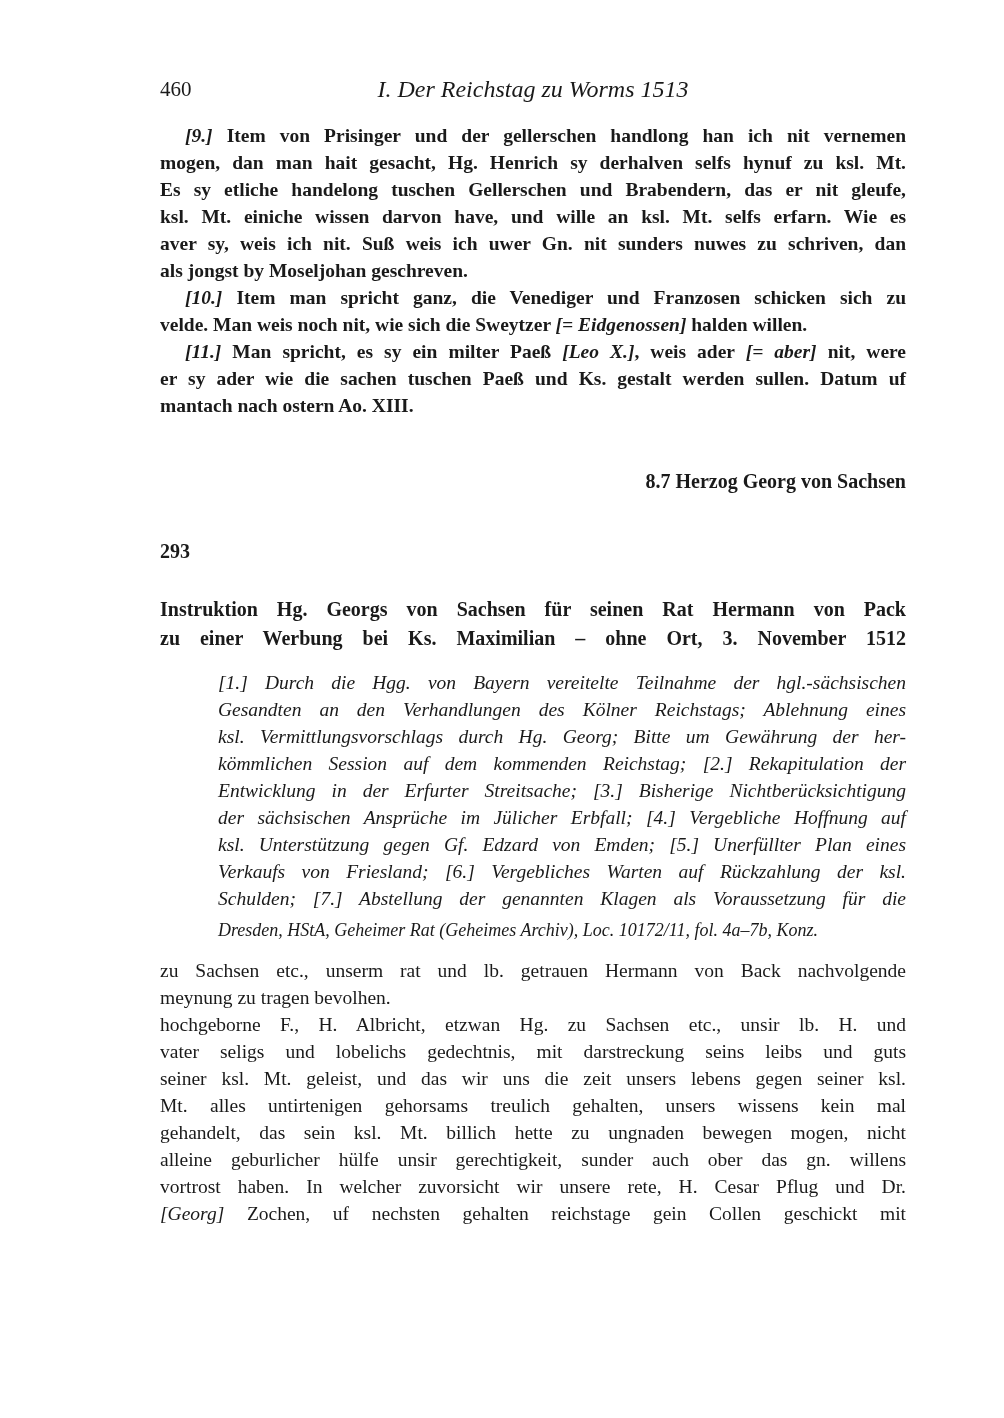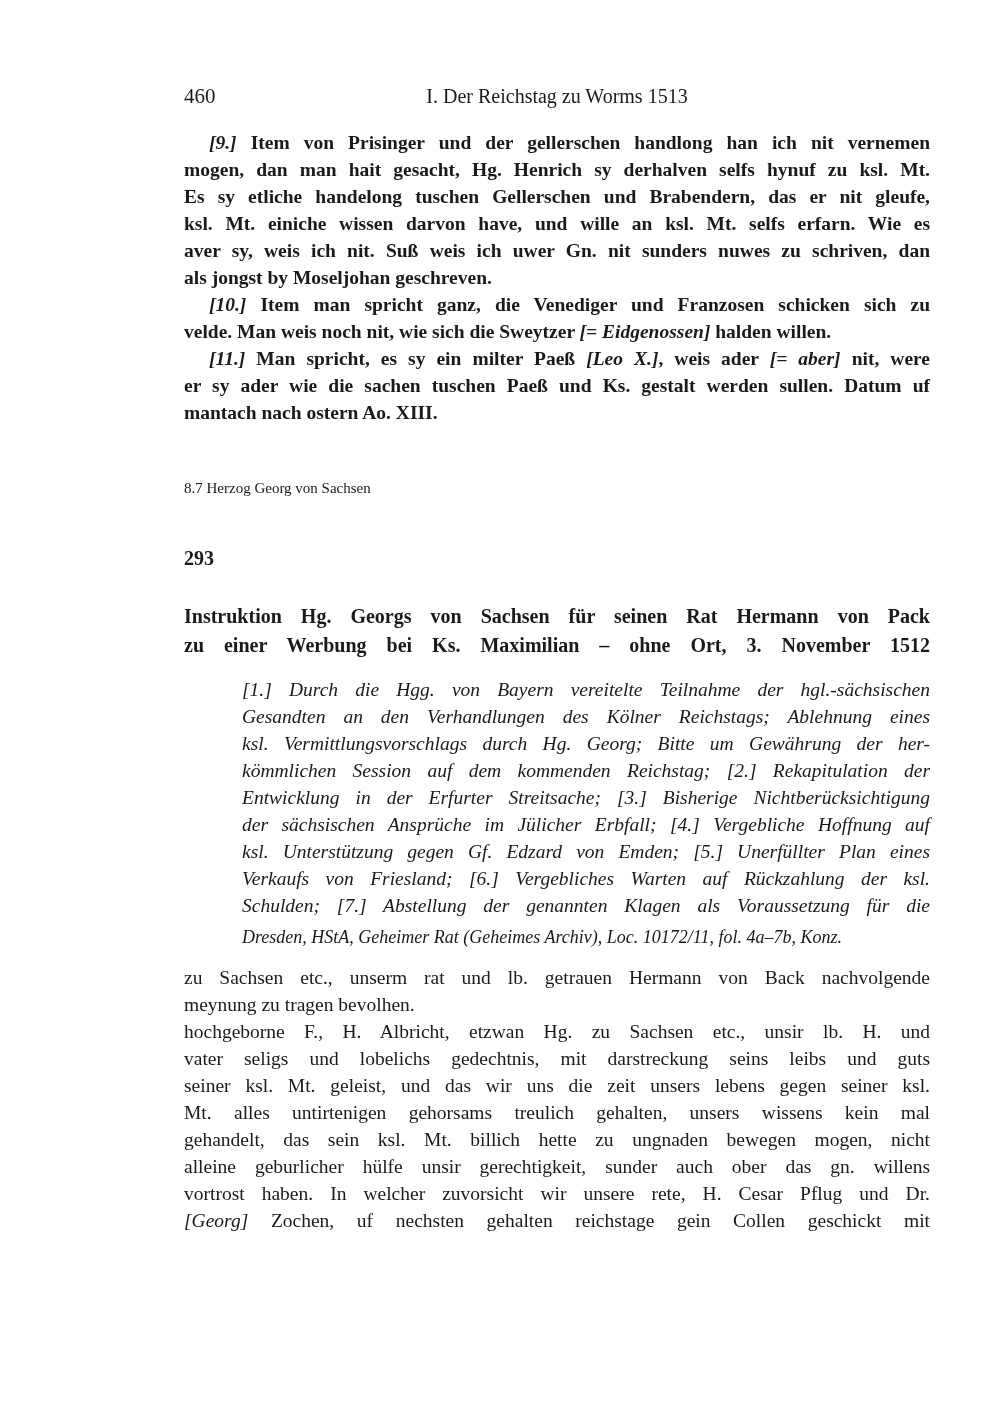--- a/index.html
+++ b/index.html
@@ -5,47 +5,47 @@
   html, body { margin: 0; padding: 0; background: #ffffff; }
   .page {
     position: relative;
     width: 1004px;
     height: 1418px;
     background: #ffffff;
     color: #1a1a1a;
     font-family: "Liberation Serif", "DejaVu Serif", serif;
     overflow: hidden;
   }
-  .textblock { position: absolute; left: 160px; top: 7px; width: 746px; margin-left: 24px; }
+  .textblock { position: absolute; left: 160px; top: 0; width: 746px; }
 
   
   .pghead { position: relative; margin-top: 76px; height: 27px; }
   .pgnum { position: absolute; left: 0; top: 0; font-size: 21px; line-height: 27px; }
-  .runtitle { display: block; text-align: center; font-size: 20px; line-height: 27px; }
+  .runtitle { display: block; text-align: center; font-size: 24px; line-height: 27px; font-style: italic; }
 
   
   .tline {
     font-size: 19.5px;
     line-height: 27px;
     text-align: justify;
     text-align-last: justify;
     -moz-text-align-last: justify;
   }
   .tline.last { text-align-last: left; -moz-text-align-last: left; }
   .tline.ind { padding-left: 25px; }
   .it { font-style: italic; }
 
   .mt-body { margin-top: 19px; font-weight: bold; }
 
   .sechead {
     margin: 47px 0 0 0;
-    font-weight: normal;
-    font-size: 15px;
+    font-weight: bold;
+    font-size: 20px;
     line-height: 30px;
-    text-align: left;
+    text-align: right;
   }
 
   .entryhead { display: flex; margin-top: 41px; font-weight: bold; flex-direction: column; }
   .entrynum { flex: 0 0 58px; width: 58px; font-size: 20px; line-height: 29px; }
   .headline { flex: 1; }
   .headline .tline { font-size: 20px; line-height: 29px; }
 
   .summary { margin-left: 58px; margin-top: 16px; font-style: italic; }
   .summary .tline { font-size: 19.5px; line-height: 27px; }
 

